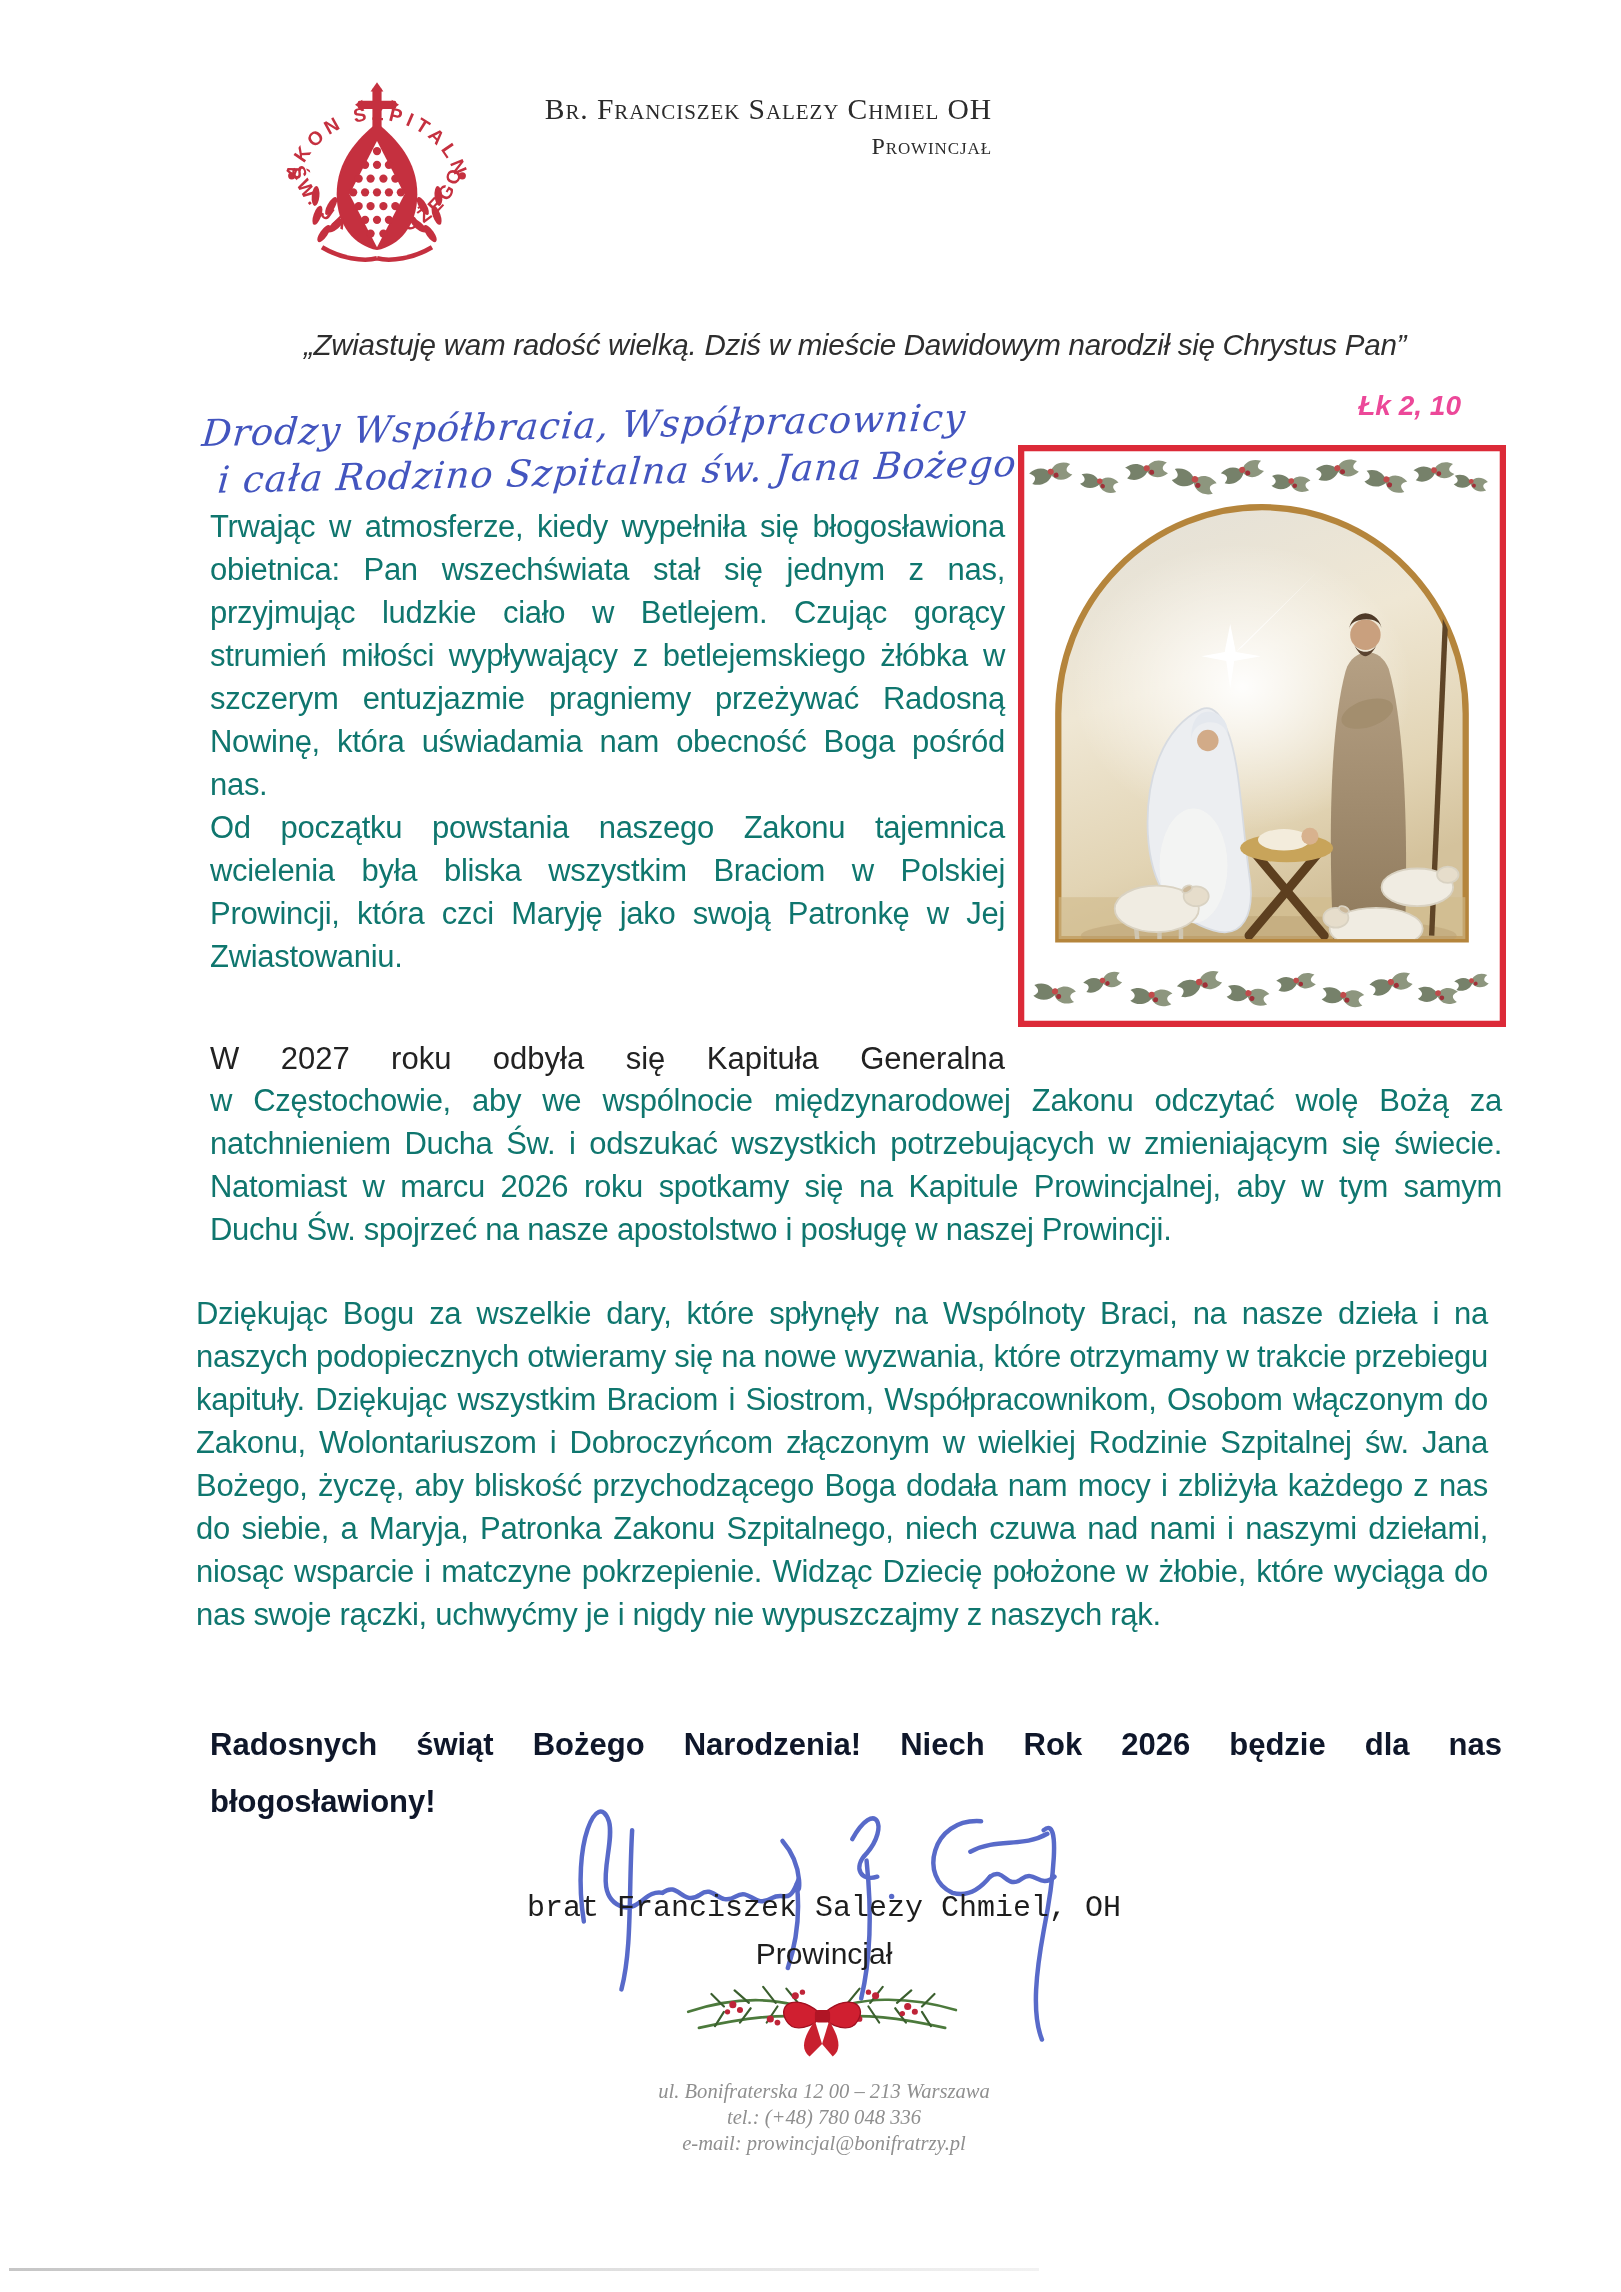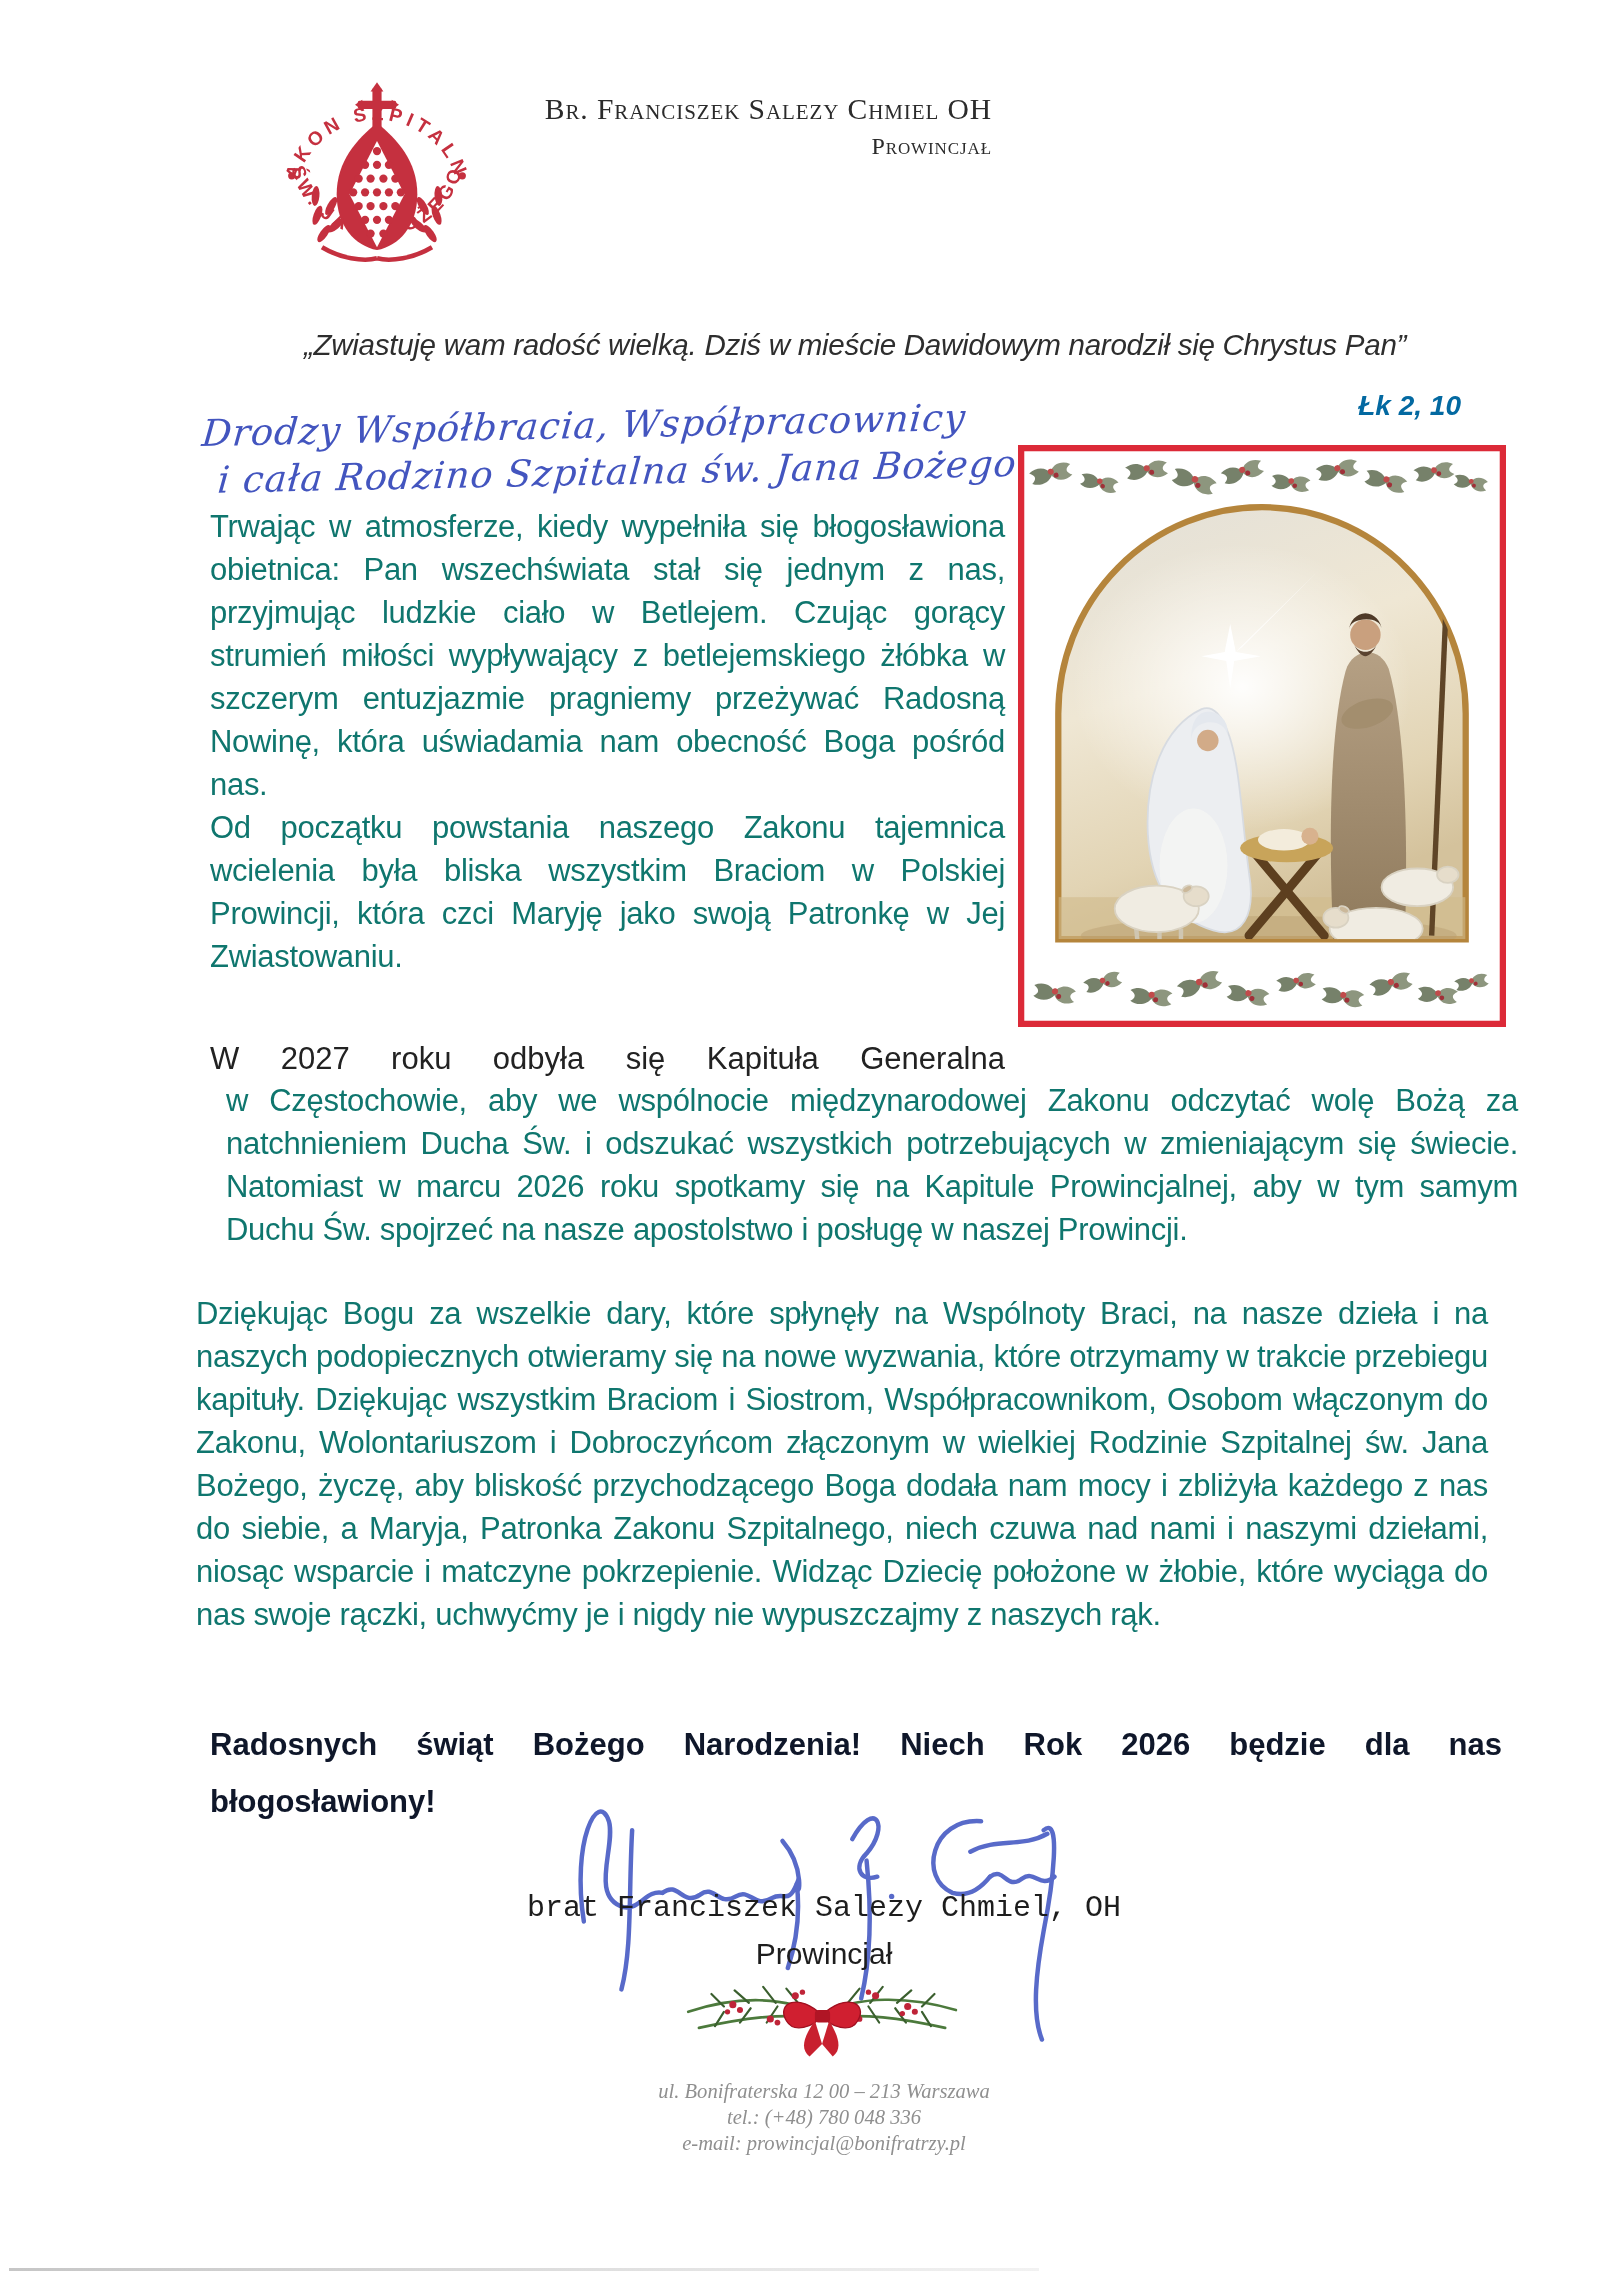--- a/index.html
+++ b/index.html
@@ -10,36 +10,36 @@
   .logo-svg{position:absolute;left:267px;top:64px;width:220px;height:220px;}
   .lh-text{position:absolute;left:365px;top:93px;width:627px;text-align:right;
            font-family:Liberation Serif, serif;color:#2b2b2b;}
   .lh-name{font-size:29.6px;font-variant:small-caps;letter-spacing:0.9px;}
   .lh-role{font-size:24px;font-variant:small-caps;letter-spacing:0.9px;margin-top:7.2px;}
 
   
   .quote{position:absolute;left:210px;top:328px;width:1290px;text-align:center;
          font-style:italic;font-size:29.6px;letter-spacing:-0.3px;color:#2e2e2e;}
   .quote-ref{position:absolute;left:1103px;top:390px;width:358px;text-align:right;
-             font-style:italic;font-weight:bold;font-size:28px;color:#0369a1;}
+             font-style:italic;font-weight:bold;font-size:28px;color:#ec4899;}
 
   
   .handwriting{position:absolute;left:204px;top:410px;width:851px;
                font-family:"DejaVu Serif",serif;font-style:italic;
                color:#4355bf;font-size:37px;line-height:47px;letter-spacing:0.9px;
                transform:rotate(-1.2deg) skewX(-6deg);transform-origin:left top;}
   .handwriting .hw2{margin-left:19.7px;}
 
   
   .para{text-align:justify;font-size:31px;line-height:43px;letter-spacing:-0.3px;color:#0f766e;}
   .para p{margin:0;}
   .col-narrow{position:absolute;left:210px;top:505px;width:795px;}
   .p2-line1{position:absolute;left:210px;top:1037px;width:795px;
             text-align:justify;text-align-last:justify;font-size:31px;line-height:43px;color:#222;}
-  .p2-rest{position:absolute;left:226px;top:1079px;width:1292px;}
+  .p2-rest{position:absolute;left:210px;top:1079px;width:1292px;}
   .p3{position:absolute;left:196px;top:1292px;width:1292px;}
   .closing{position:absolute;left:210px;top:1723px;width:1292px;font-size:31px;line-height:43px;color:#0f172a;font-weight:bold;}
   .closing .cl1{text-align:justify;text-align-last:justify;}
   .closing .cl2{margin-top:14px;}
 
   
   .nativity{position:absolute;left:1018px;top:445px;width:488px;height:582px;}
 
   
   .sig-svg{position:absolute;left:557px;top:1778px;width:510px;height:269px;}

